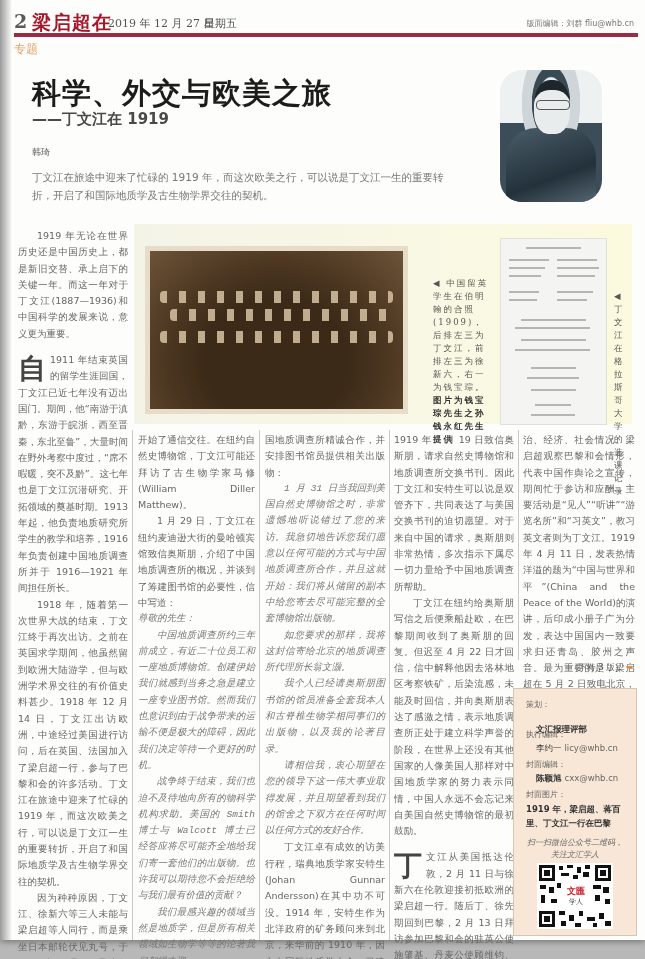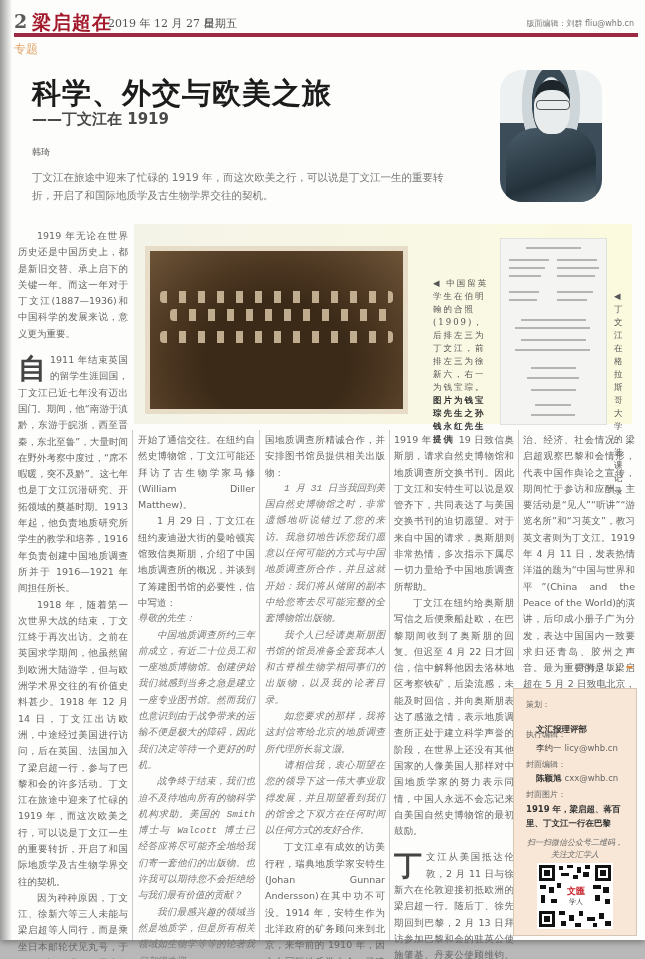--- a/index.html
+++ b/index.html
@@ -129,22 +129,22 @@
     <p class="quote">中国地质调查所约三年前成立，有近二十位员工和一座地质博物馆。创建伊始我们就感到当务之急是建立一座专业图书馆。然而我们也意识到由于战争带来的运输不便是极大的障碍，因此我们决定等待一个更好的时机。</p>
     <p class="quote">战争终于结束，我们也迫不及待地向所有的物科学机构求助。美国的 Smith 博士与 Walcott 博士已经答应将尽可能齐全地给我们寄一套他们的出版物。也许我可以期待您不会拒绝给与我们最有价值的贡献？</p>
     <p class="quote">我们最感兴趣的领域当然是地质学，但是所有相关领域如生物学等等的论著我们都很欢迎。</p>
 
   </div>
   <div class="vsep" style="left:259px;top:430px;height:510px;"></div>
 
   <div class="col" style="left:265px;top:432px;width:120px;">
     <p class="noind">国地质调查所精诚合作，并安排图书馆员提供相关出版物：</p>
     <p class="quote">1 月 31 日当我回到美国自然史博物馆之时，非常遗憾地听说错过了您的来访。我急切地告诉您我们愿意以任何可能的方式与中国地质调查所合作，并且这就开始：我们将从储留的副本中给您寄去尽可能完整的全套博物馆出版物。</p>
+    <p class="quote">如您要求的那样，我将这封信寄给北京的地质调查所代理所长翁文灏。</p>
     <p class="quote">我个人已经请奥斯朋图书馆的馆员准备全套我本人和古脊椎生物学相同事们的出版物，以及我的论著目录。</p>
-    <p class="quote">如您要求的那样，我将这封信寄给北京的地质调查所代理所长翁文灏。</p>
     <p class="quote">请相信我，衷心期望在您的领导下这一伟大事业取得发展，并且期望看到我们的馆舍之下双方在任何时间以任何方式的友好合作。</p>
     <p>丁文江卓有成效的访美行程，瑞典地质学家安特生(Johan Gunnar Andersson)在其中功不可没。1914 年，安特生作为北洋政府的矿务顾问来到北京，来华前的 1910 年，因主办国际地质学大会，已建立了广泛的国际交往的人际网络，这些人脉无疑也分享给了丁文江，丁文江国际视野的扩大，中国地质事业能够得到顺利发展，很大程度上得益于这位“客卿”的巨大帮助。筹建地质图书馆不仅是丁文江和中国地质调查所的愿望，并且也出于安特生个人研究之需。几乎与丁文江同时，安特生已在</p>
   </div>
   <div class="vsep" style="left:389px;top:430px;height:510px;"></div>
 
   <div class="col" style="left:394px;top:432px;width:120px;">
     <p class="noind">1919 年 1 月 19 日致信奥斯朋，请求自然史博物馆和地质调查所交换书刊。因此丁文江和安特生可以说是双管齐下，共同表达了与美国交换书刊的迫切愿望。对于来自中国的请求，奥斯朋则非常热情，多次指示下属尽一切力量给予中国地质调查所帮助。</p>
     <p>丁文江在纽约给奥斯朋写信之后便乘船赴欧，在巴黎期间收到了奥斯朋的回复。但迟至 4 月 22 日才回信，信中解释他因去洛林地区考察铁矿，后染流感，未能及时回信，并向奥斯朋表达了感激之情，表示地质调查所正处于建立科学声誉的阶段，在世界上还没有其他国家的人像美国人那样对中国地质学家的努力表示同情，中国人永远不会忘记来自美国自然史博物馆的最初鼓励。</p>
     <div class="gap"></div>
     <p class="noind"><span class="dropcap">丁</span><span>文江从美国抵达伦敦，2 月 11 日与徐新六在伦敦迎接初抵欧洲的梁启超一行。随后丁、徐先期回到巴黎，2 月 13 日拜访参加巴黎和会的驻英公使施肇基、丹麦公使顾维钧、颜惠庆。2 月 18 日，梁启超一行到达巴黎，之后丁文江与他们多一起活动。梁启超赴欧考察之行，随行成员中有张君劢、蒋百里、刘崇杰、徐新六、丁文江、杨维新等人，分别擅长法律、军事、外交、财政、科学和教育。梁启超自称这个使团受总统徐世昌之派遣，但并非官方使团，主要以学习为目的，调查欧洲当时的政</span></p>

